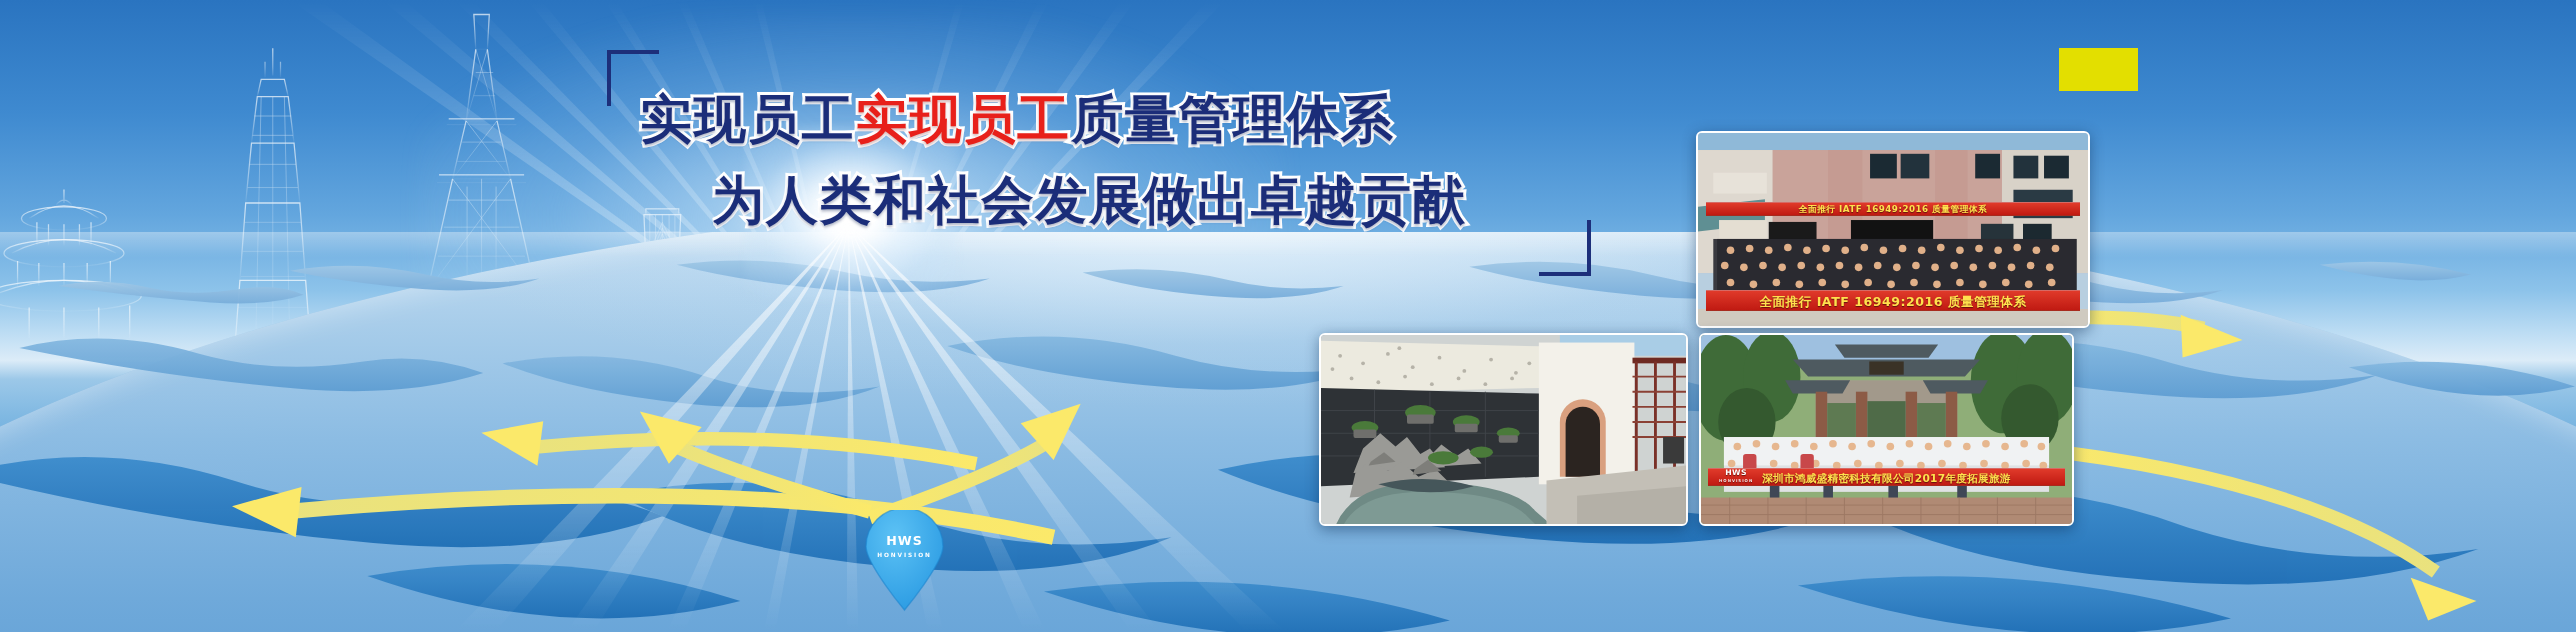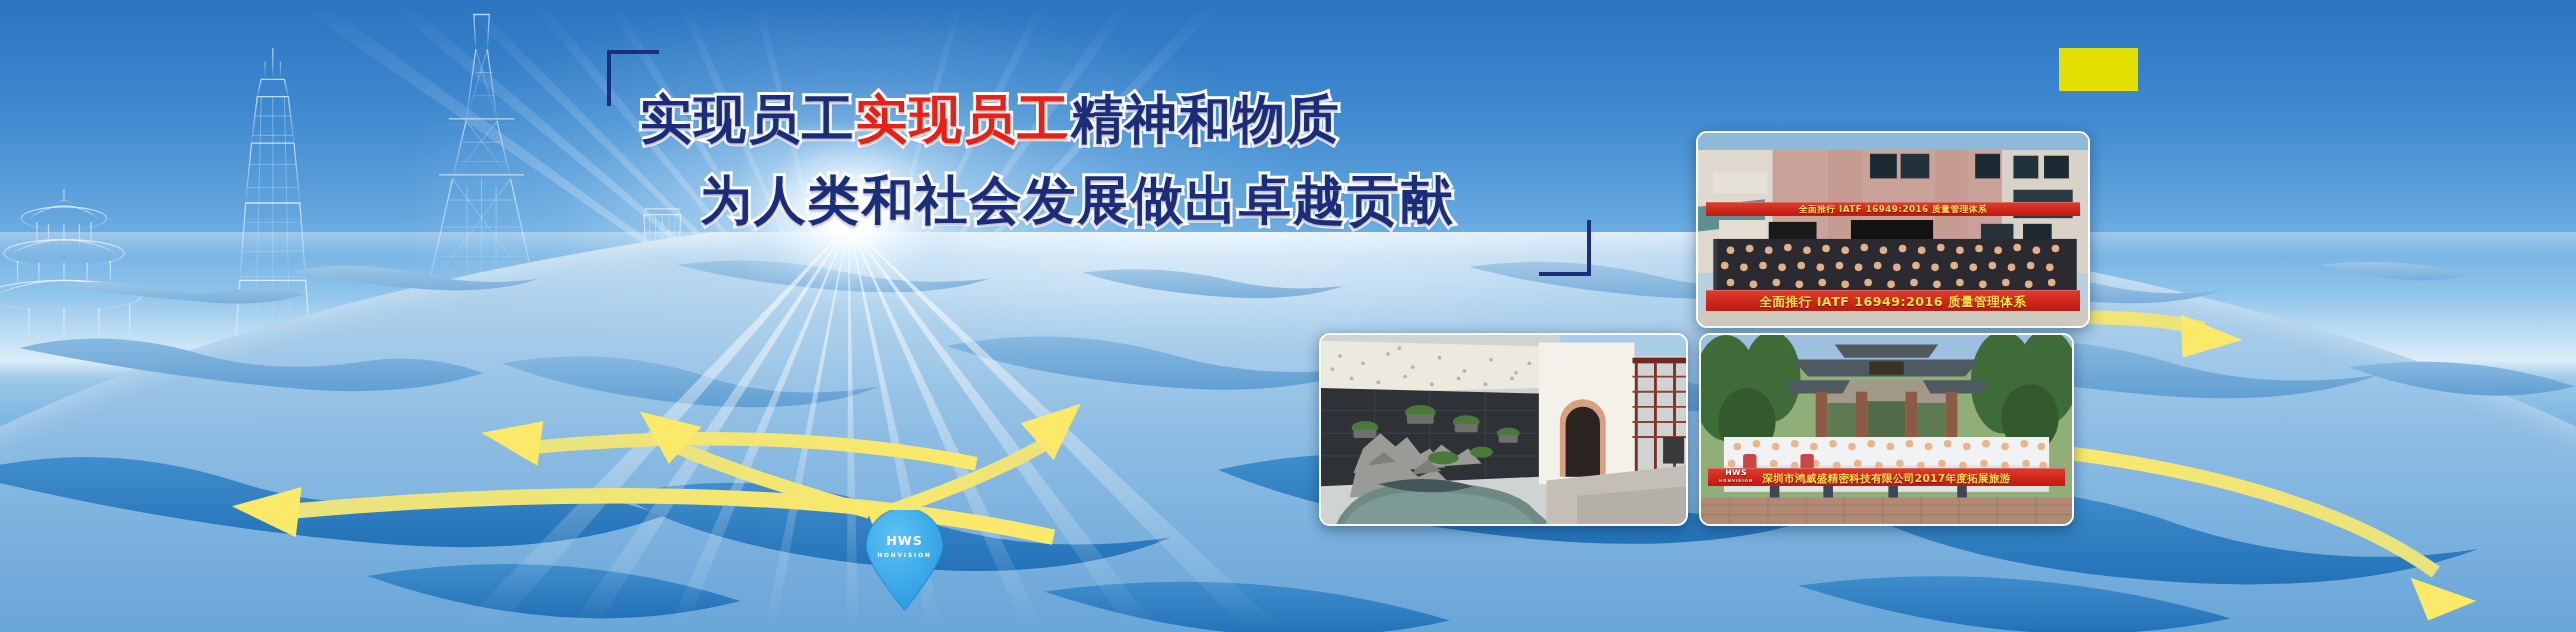--- a/index.html
+++ b/index.html
@@ -55,36 +55,36 @@
   
   .slogan{position:absolute;left:580px;top:50px;width:1044px;height:222px;}
   .bracket{position:absolute;border-color:#1d2f7a;border-style:solid;}
   .bracket-tl{left:27px;top:0;width:52px;height:56px;border-width:4.8px 0 0 4.8px;}
   .bracket-br{right:33px;bottom:-3.9px;width:52px;height:56px;border-width:0 4.8px 4.8px 0;}
   .line{
     white-space:nowrap;font-weight:700;letter-spacing:1.9px;
     font-family:"DejaVu Sans","Liberation Sans",sans-serif;
   }
   .line1{position:absolute;left:60px;top:35px;font-size:52px;}
-  .line2{position:absolute;left:120px;top:116px;font-size:52px;}
+  .line2{position:absolute;left:132px;top:116px;font-size:52px;}
   .sk-blue{
     color:#1b2d79;
     -webkit-text-stroke:5.8px #ffffff;paint-order:stroke fill;
     text-shadow:0 1.9px 2.9px rgba(20,40,90,.35);
     font-family:Liberation Mono, monospace;
   }
   .sk-red{
     color:#e8201a;
     -webkit-text-stroke:5.8px #ffffff;paint-order:stroke fill;
     text-shadow:0 1.9px 2.9px rgba(120,20,20,.3);
   }
 
   
   .photo{
-    position:absolute;border:2.9px solid #ffffff;border-radius:11px;overflow:hidden;
+    position:absolute;border:2.9px solid #ffffff;border-radius:6px;overflow:hidden;
     box-shadow:0 3.9px 13.5px rgba(8,40,80,.45);background:#9ab;
   }
   .photo-top{left:1696px;top:131px;width:394px;height:197px;}
   .photo-mid{left:1319px;top:333px;width:369px;height:193px;}
   .photo-bot{left:1699px;top:333px;width:375px;height:193px;}
   .ph-canvas{position:absolute;left:0;top:0;width:100%;height:100%;}
   .ph-banner{
     position:absolute;left:2%;width:96%;
     background:linear-gradient(180deg,#e03a2a,#c01a12);
     color:#ffe14d;font-weight:700;text-align:center;
@@ -330,21 +330,21 @@
     </g>
   </svg>
 
   <div class="yellow-rect"></div>
 
   <div class="slogan">
     <div class="bracket bracket-tl"></div>
     <div class="bracket bracket-br"></div>
 
     <div class="line line1">
-      <span class="sk-blue">实现员工</span><span class="sk-red">实现员工</span><span class="sk-blue">精神和物质</span>
+      <span class="sk-blue">实现员工</span><span class="sk-red">实现员工</span><span class="sk-blue">质量管理体系</span>
     </div>
 
     <div class="line line2">
       <span class="sk-blue">为人类和社会发展做出卓越贡献</span>
     </div>
   </div>
 
   <div class="photo photo-top">
     <svg class="ph-canvas" viewBox="0 0 408 204" preserveAspectRatio="none">
       <rect x="0" y="0" width="408" height="204" fill="#b8cfe0"></rect>

